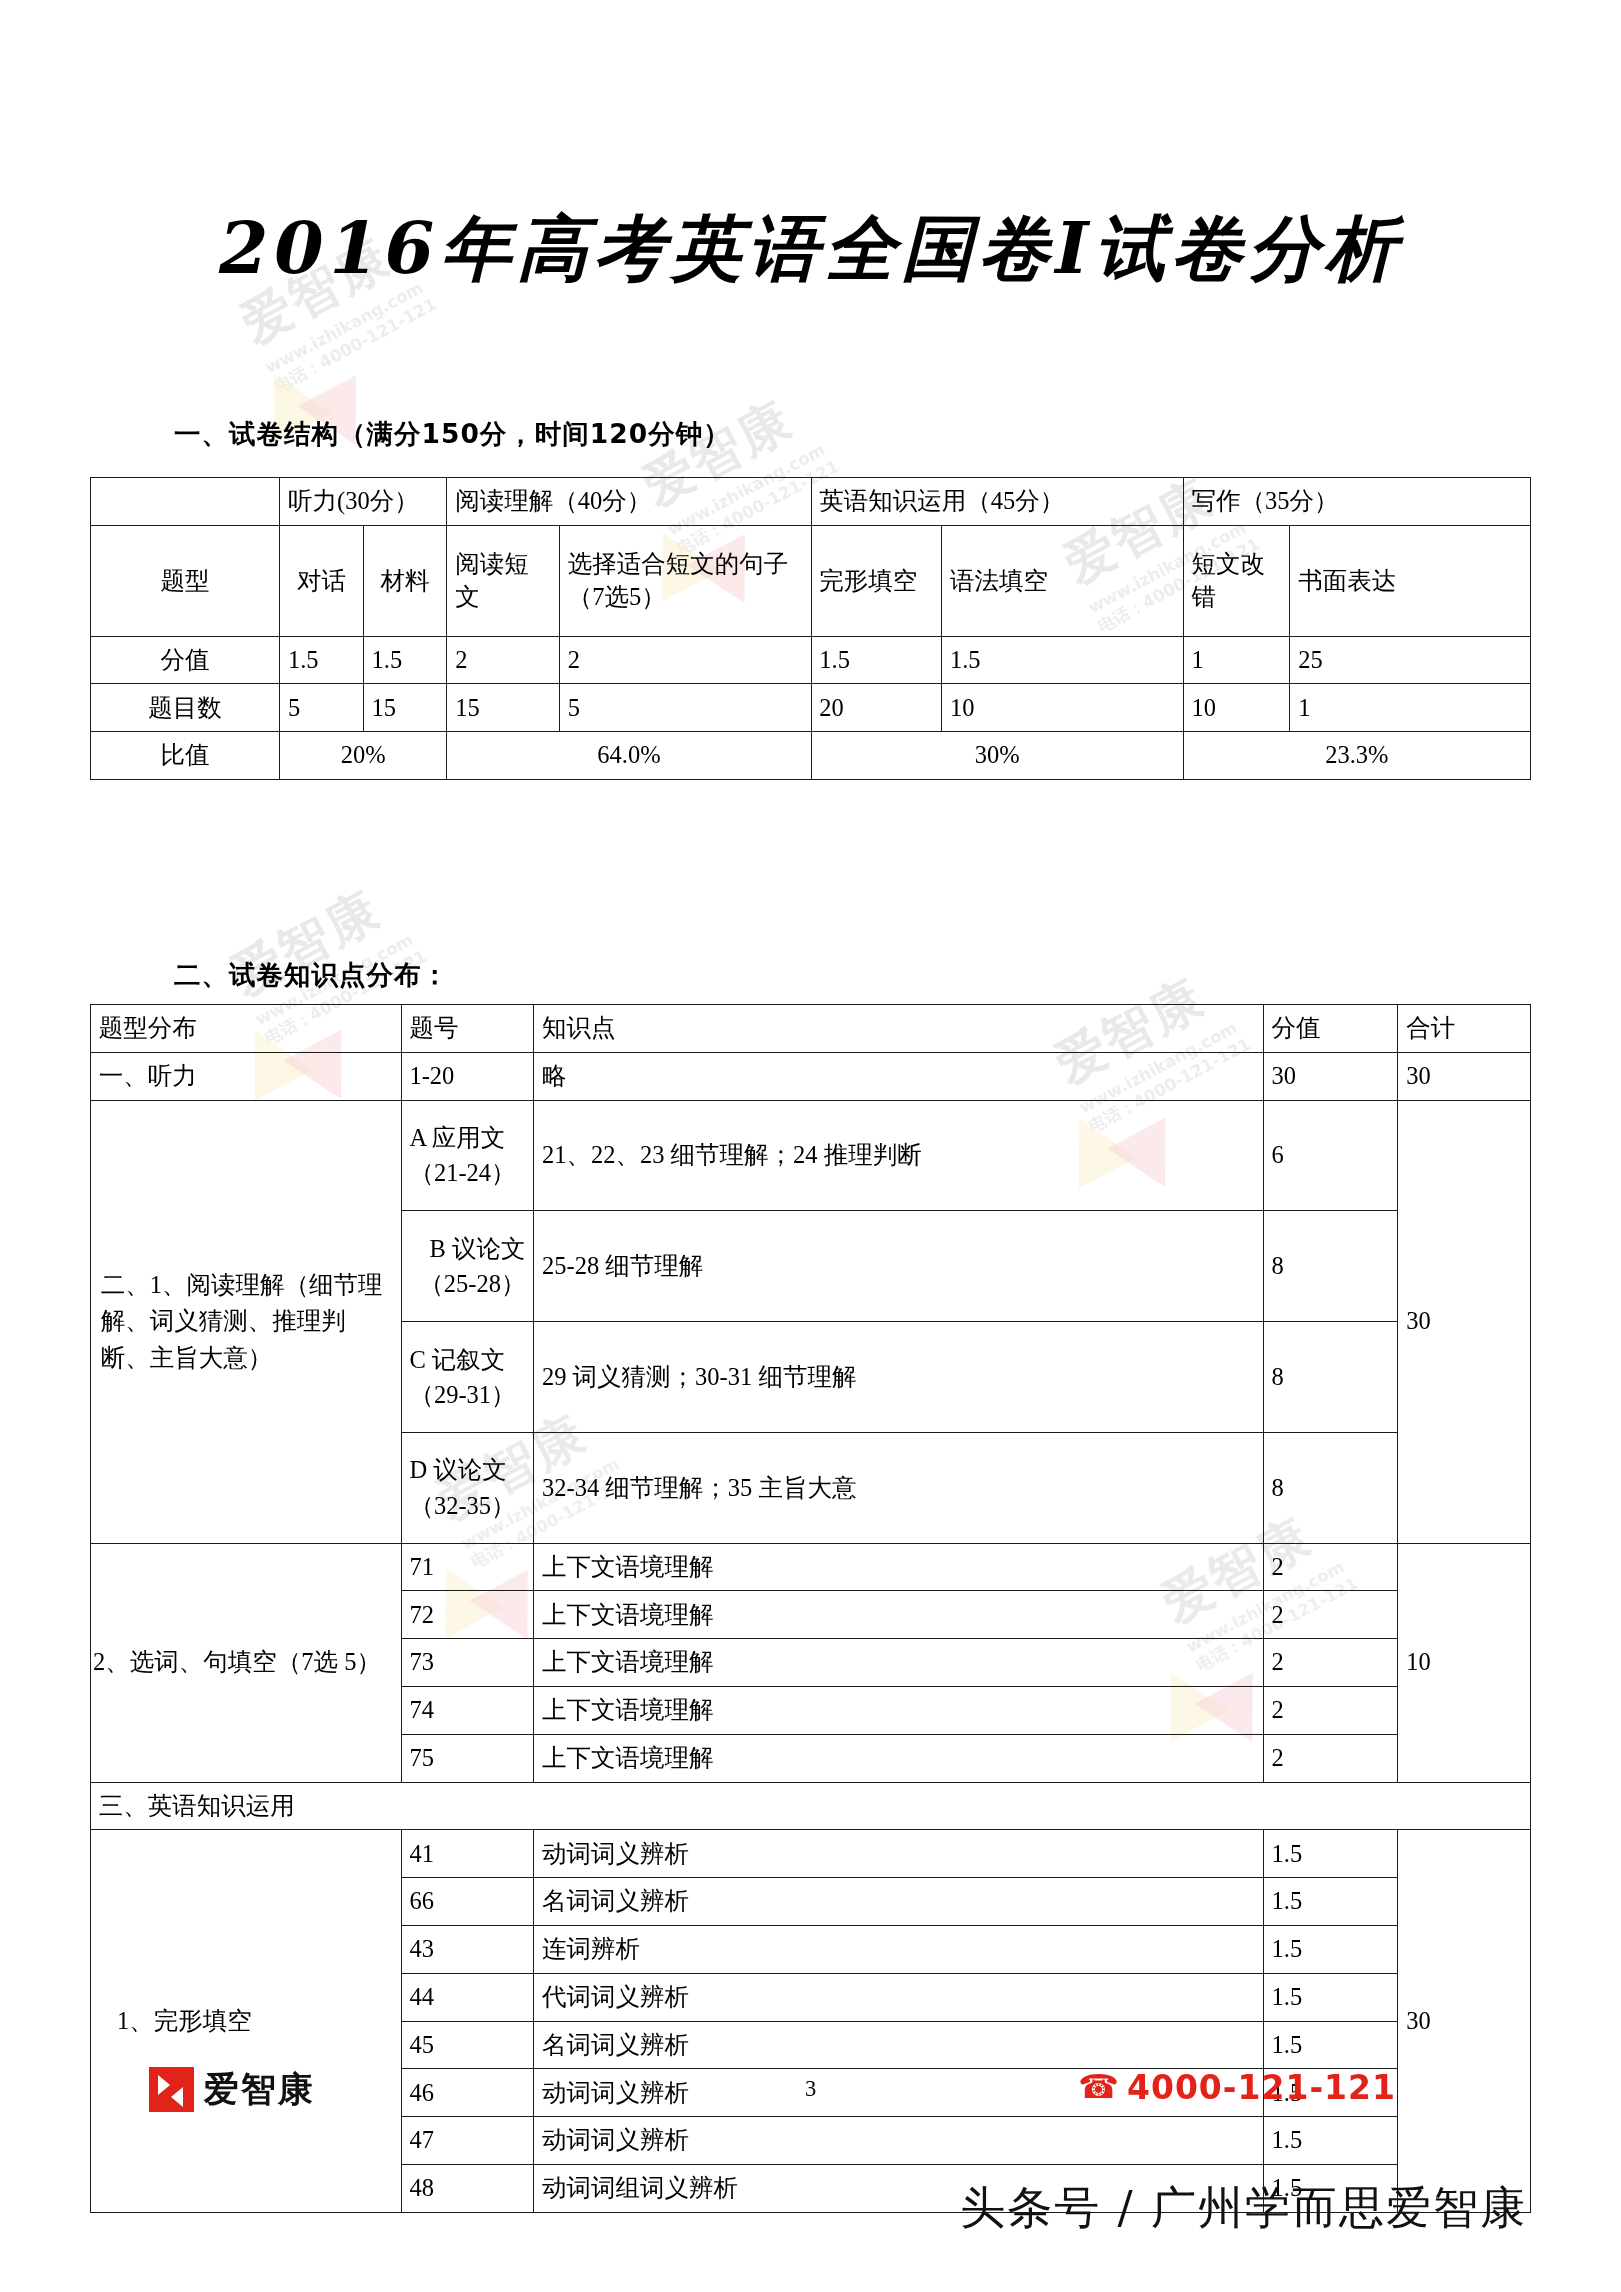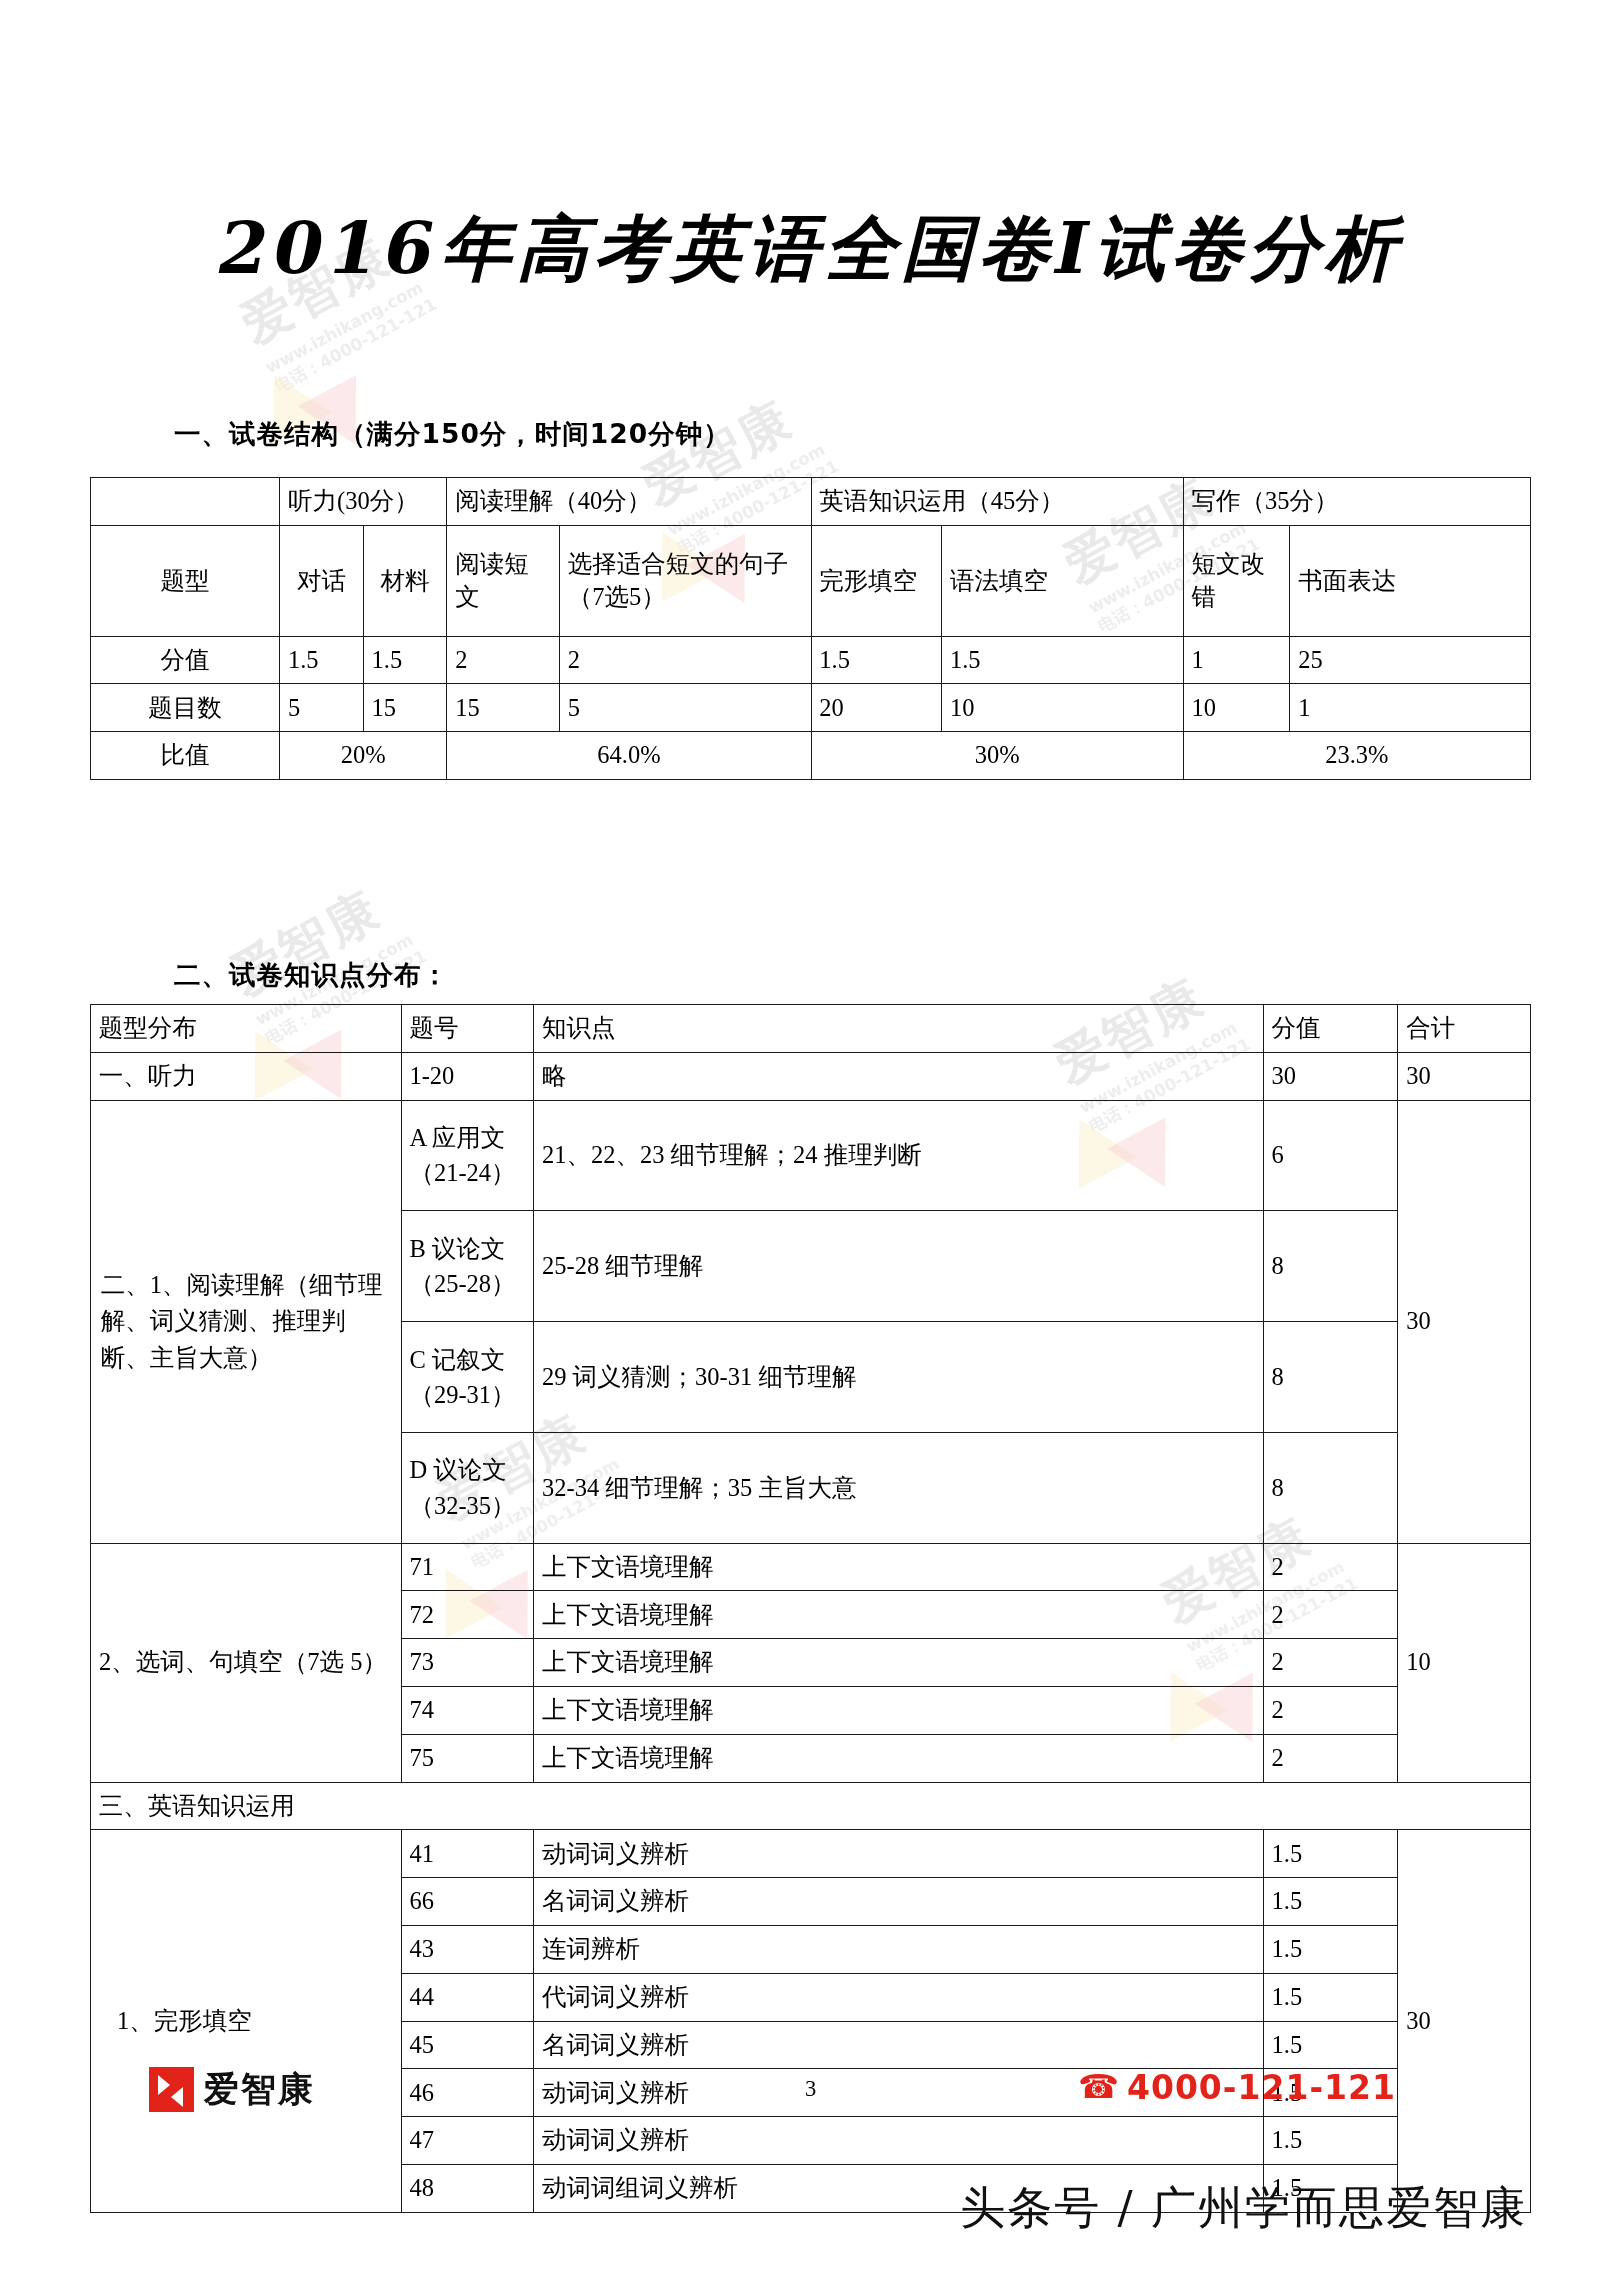--- a/index.html
+++ b/index.html
@@ -258,37 +258,37 @@
     </tr>
 
     <tr>
       <td class="l" rowspan="4" style="padding:9.8px 9.8px; line-height:1.5;">二、1、阅读理解（细节理解、词义猜测、推理判断、主旨大意）</td>
       <td class="l" style="height:102px; line-height:1.45;">A 应用文（21-24）</td>
       <td class="l">21、22、23 细节理解；24 推理判断</td>
       <td class="l">6</td>
       <td class="l" rowspan="4">30</td>
     </tr>
     <tr>
-      <td class="l" style="height:102px; line-height:1.45;">B 议论文（25-28）</td>
+      <td class="l" style="height:102px; line-height:1.45;text-align:right;">B 议论文（25-28）</td>
       <td class="l">25-28 细节理解</td>
       <td class="l">8</td>
     </tr>
     <tr>
       <td class="l" style="height:102px; line-height:1.45;">C 记叙文（29-31）</td>
       <td class="l">29 词义猜测；30-31 细节理解</td>
       <td class="l">8</td>
     </tr>
     <tr>
       <td class="l" style="height:102px; line-height:1.45;">D 议论文（32-35）</td>
       <td class="l">32-34 细节理解；35 主旨大意</td>
       <td class="l">8</td>
     </tr>
 
     <tr>
-      <td class="l" rowspan="5" style="padding:8px; line-height:1.5;">2、选词、句填空（7选 5）</td>
+      <td class="l" rowspan="5" style="padding:2px; line-height:1.5;">2、选词、句填空（7选 5）</td>
       <td class="l">71</td>
       <td class="l">上下文语境理解</td>
       <td class="l">2</td>
       <td class="l" rowspan="5">10</td>
     </tr>
     <tr>
       <td class="l">72</td>
       <td class="l">上下文语境理解</td>
       <td class="l">2</td>
     </tr>

